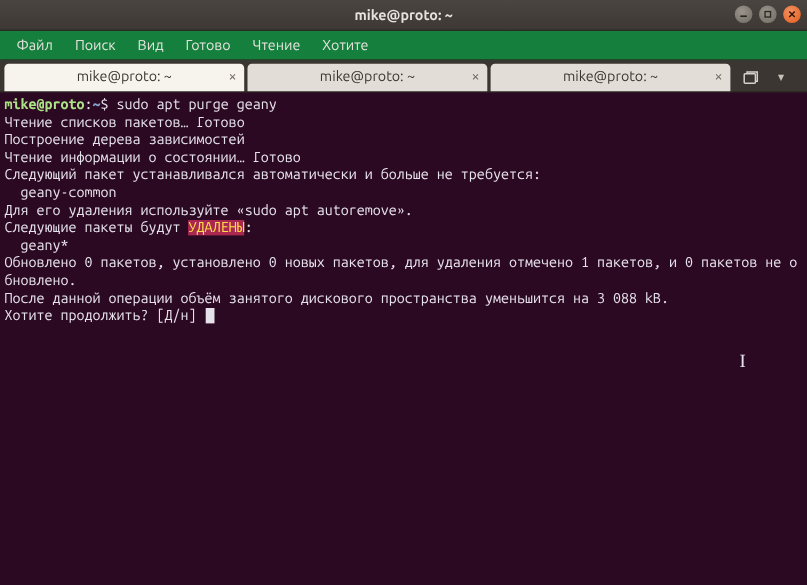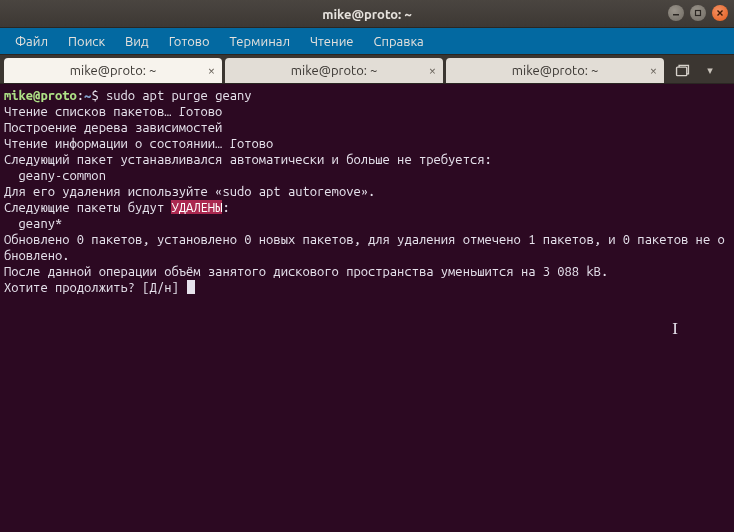--- a/index.html
+++ b/index.html
@@ -56,21 +56,21 @@
     }
     .wc-maximize {
       background: radial-gradient(circle at 40% 35%, #9a948b, #6f6a62);
       color: #2a2622;
     }
     .wc-close {
       background: radial-gradient(circle at 40% 35%, #f39164, #e25b1a);
       color: #3a1905;
     }
     .menubar {
-      background: #0369a1;
+      background: #15803d;
       height: 27px;
       display: flex;
       align-items: center;
       padding: 0 6px;
       gap: 2px;
       border-bottom: 1px solid #2a2622;
     }
     .menu-item {
       color: #e6e2dd;
       font-size: 13px;
@@ -158,21 +158,21 @@
     }
     .prompt-path {
       color: #84a3cf;
       font-weight: bold;
     }
     .tline {
       display: block;
     }
     .highlight-removed {
       background: #aa2850;
-      color: #ffffff;
+      color: #fde047;
     }
     .cursor-block {
       display: inline-block;
       width: 8px;
       height: 14px;
       background: #e6e2ec;
       vertical-align: text-bottom;
       margin-left: 1px;
     }
     .text-cursor-pointer {
@@ -208,23 +208,22 @@
           </svg>
       </div>
     </div>
   </div>
 
   <div class="menubar">
     <span class="menu-item">Файл</span>
     <span class="menu-item">Поиск</span>
     <span class="menu-item">Вид</span>
     <span class="menu-item">Готово</span>
-    <span class="menu-item">Терминал</span>
     <span class="menu-item">Чтение</span>
-    <span class="menu-item">Справка</span>
+    <span class="menu-item">Хотите</span>
   </div>
 
   <div class="tabbar">
     <div class="tab active">
       <span class="tab-label">mike@proto: ~</span>
       <span class="tab-close">×</span>
     </div>
     <div class="tab">
       <span class="tab-label">mike@proto: ~</span>
       <span class="tab-close">×</span>

